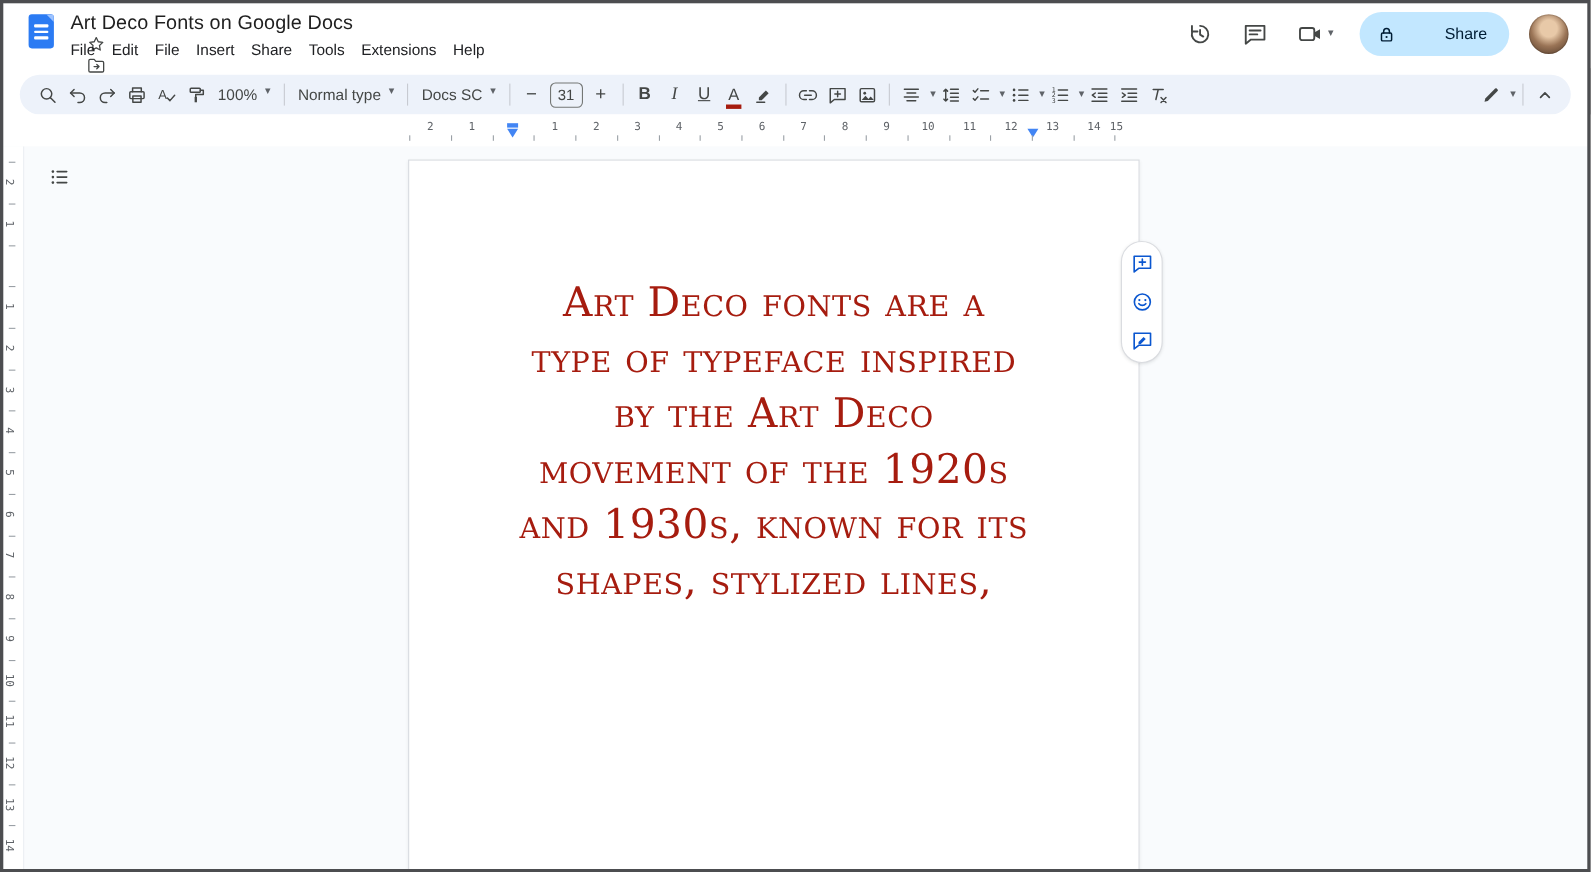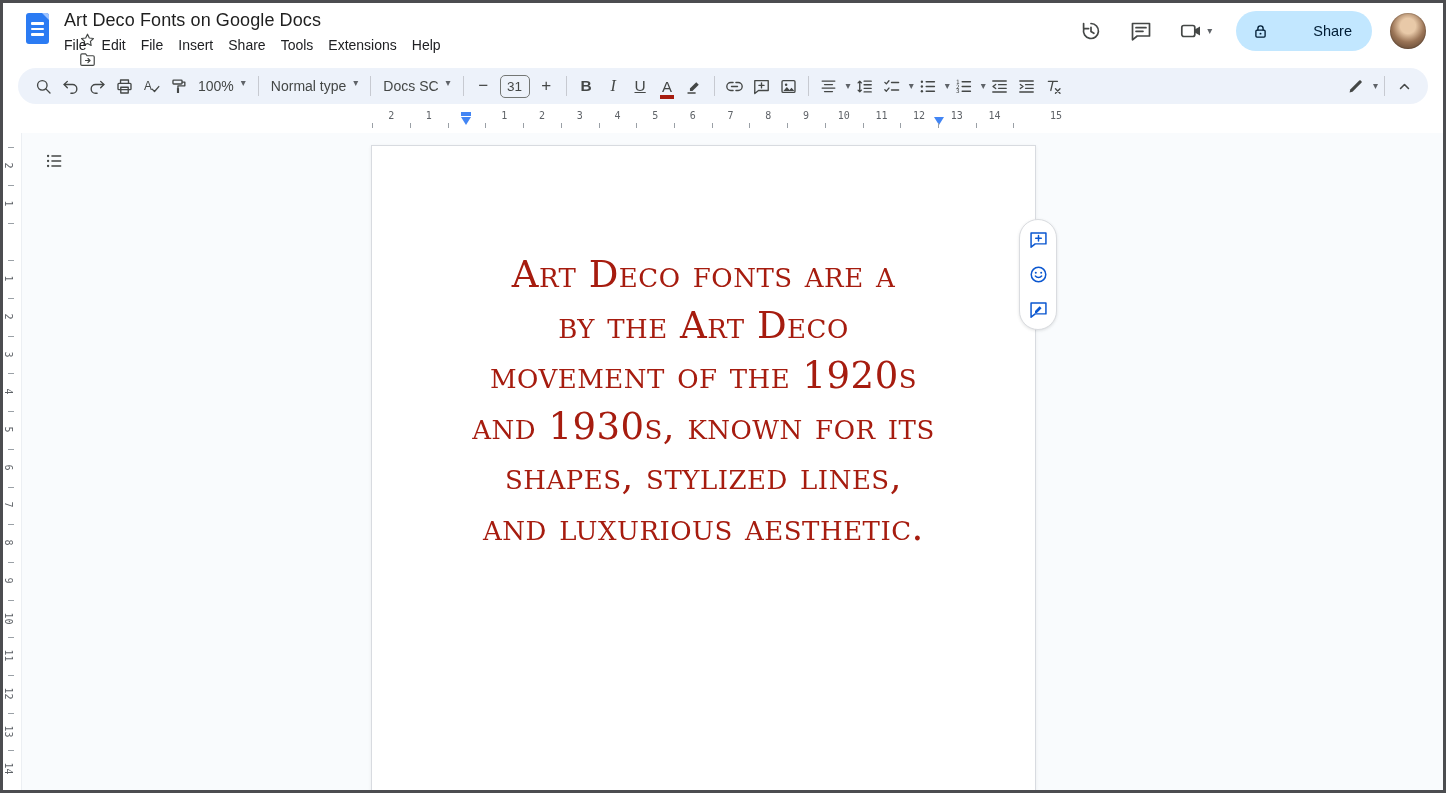--- a/index.html
+++ b/index.html
@@ -321,21 +321,21 @@
         <span class="rnum" style="left: 655.15px;">5</span>
         <span class="rnum" style="left: 692.86px;">6</span>
         <span class="rnum" style="left: 730.57px;">7</span>
         <span class="rnum" style="left: 768.28px;">8</span>
         <span class="rnum" style="left: 805.99px;">9</span>
         <span class="rnum" style="left: 843.7px;">10</span>
         <span class="rnum" style="left: 881.41px;">11</span>
         <span class="rnum" style="left: 919.12px;">12</span>
         <span class="rnum" style="left: 956.83px;">13</span>
         <span class="rnum" style="left: 994.54px;">14</span>
-        <span class="rnum" style="left: 1056px;">15</span>
+        <span class="rnum" style="left: 1015px;">15</span>
         <span class="rtick" style="left: 372.325px;"></span>
         <span class="rtick" style="left: 410.035px;"></span>
         <span class="rtick" style="left: 447.745px;"></span>
         <span class="rtick" style="left: 485.455px;"></span>
         <span class="rtick" style="left: 523.165px;"></span>
         <span class="rtick" style="left: 560.875px;"></span>
         <span class="rtick" style="left: 598.585px;"></span>
         <span class="rtick" style="left: 636.295px;"></span>
         <span class="rtick" style="left: 674.005px;"></span>
         <span class="rtick" style="left: 711.715px;"></span>
@@ -389,25 +389,25 @@
     <span class="outline-btn"><svg viewBox="0 0 24 24" width="100%" height="100%" fill="none" stroke="currentColor" stroke-width="1.7" stroke-linecap="round" stroke-linejoin="round">
           <circle cx="4.9" cy="6" r="1.4" fill="currentColor" stroke="none"></circle>
           <circle cx="4.9" cy="12" r="1.4" fill="currentColor" stroke="none"></circle>
           <circle cx="4.9" cy="18" r="1.4" fill="currentColor" stroke="none"></circle>
           <path d="M9.5 6h10.5M9.5 12h10.5M9.5 18h10.5"></path>
         </svg></span>
 
     <div class="page">
       <div class="doc-text">
         <div>Art Deco fonts are a</div>
+        <div>type of typeface inspired</div>
         <div>by the Art Deco</div>
         <div>movement of the 1920s</div>
         <div>and 1930s, known for its</div>
         <div>shapes, stylized lines,</div>
-        <div>and luxurious aesthetic.</div>
       </div>
     </div>
 
     <div class="action-pill">
       <span class="ap-icon">
           <svg viewBox="0 0 24 24" width="100%" height="100%" fill="none" stroke="currentColor" stroke-width="1.7" stroke-linecap="round" stroke-linejoin="round">
             <path d="M3.5 4.5h17v12.5H8.2l-4.7 3.8z"></path>
             <path d="M12 7.4v6.4M8.8 10.6h6.4"></path>
           </svg>
         </span>

